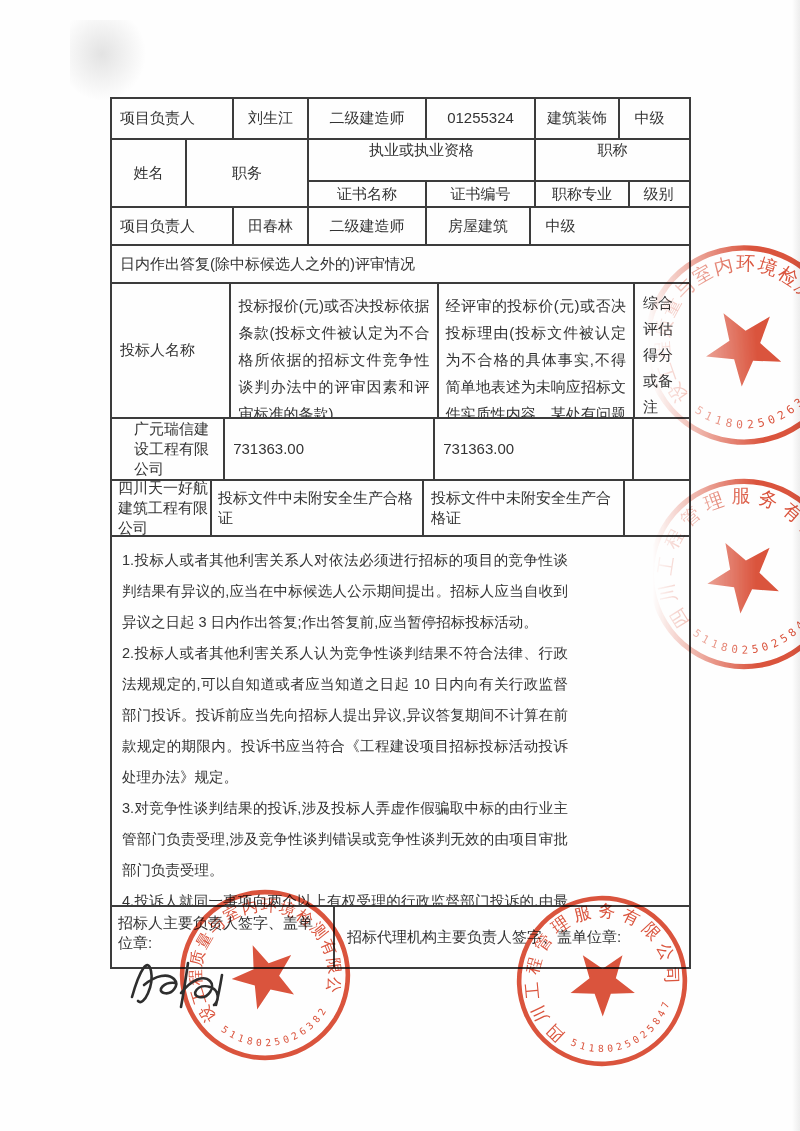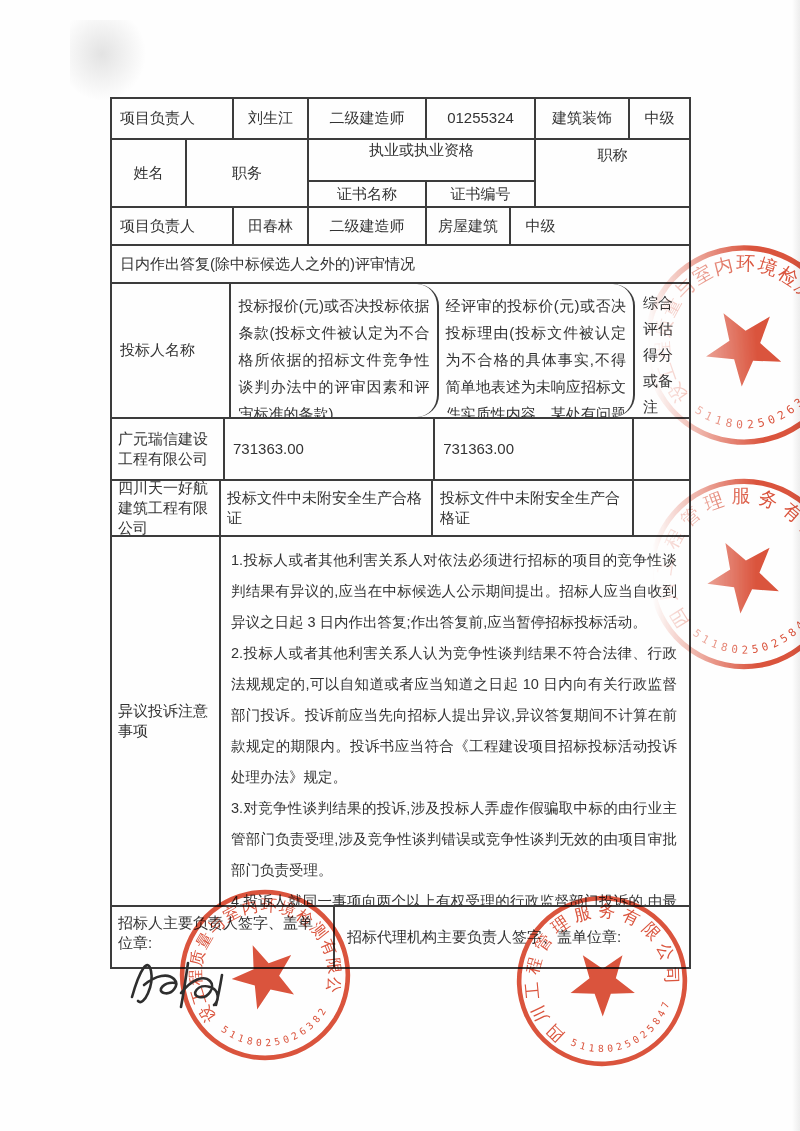--- a/index.html
+++ b/index.html
@@ -26,21 +26,21 @@
      padding:8px 8px;overflow:hidden;}
   .last{border-right:none;}
   .ctr{justify-content:center;text-align:center;}
   .top{align-items:flex-start;}
   .col{box-sizing:border-box;border-right:2px solid var(--line);display:flex;flex-direction:column;gap:20px;}
   .sub{display:flex;box-sizing:border-box;border-top:2px solid var(--line);flex:1;}
   .subc{box-sizing:border-box;border-right:2px solid var(--line);display:flex;align-items:center;
      justify-content:center;text-align:right;padding:2px 4px;}
   .subc.last{border-right:none;}
   .hcell{display:flex;align-items:center;justify-content:center;text-align:center;}
-  .just{text-align:justify;border-radius:22px;}
+  .just{text-align:justify;}
   .para p{margin:0;line-height:31px;font-size:14.5px;text-align:justify;}
   .notice-body{display:block;padding:8px 12px 4px 10px;}
   .score-cell{line-height:26px;padding:6px 8px;align-items:flex-start;}
 
   
   .stamp{position:absolute;mix-blend-mode:multiply;opacity:.92;}
   .ring{fill:none;stroke:var(--red);stroke-width:5.5px;}
   .star{fill:var(--red);}
   .arc{font-size:19px;fill:var(--red);letter-spacing:2px;font-family:"Liberation Sans",sans-serif;}
   .arc-wide{font-size:20px;fill:var(--red);letter-spacing:7px;font-family:"Liberation Sans",sans-serif;}
@@ -59,75 +59,78 @@
   <div class="smudge-tl"></div>
   <div class="edge-right"></div>
 
   <div class="sheet">
 
     <div class="row" style="height:39px">
       <div class="c" style="width:122px">项目负责人</div>
       <div class="c ctr" style="width:75px">刘生江</div>
       <div class="c ctr" style="width:118px">二级建造师</div>
       <div class="c ctr" style="width:109px">01255324</div>
-      <div class="c ctr" style="width:94px">建筑装饰</div>
+      <div class="c ctr" style="width:84px">建筑装饰</div>
       <div class="c ctr last" style="width:59px">中级</div>
     </div>
 
 
     <div class="row" style="height:68px">
       <div class="c ctr" style="width:75px">姓名</div>
       <div class="c ctr" style="width:122px">职务</div>
       <div class="col" style="width:227px">
         <div class="hcell" style="height:31px">执业或执业资格</div>
         <div class="sub">
           <div class="subc" style="width:118px">证书名称</div>
           <div class="subc last" style="width:107px">证书编号</div>
         </div>
       </div>
       <div class="col last" style="width:153px;border-right:none">
         <div class="hcell" style="height:31px">职称</div>
+        <div class="sub">
+          <div class="subc" style="width:94px">职称专业</div>
+          <div class="subc last" style="width:57px">级别</div>
+        </div>
       </div>
     </div>
 
     <div class="row" style="height:38px">
       <div class="c" style="width:122px">项目负责人</div>
       <div class="c ctr" style="width:75px">田春林</div>
       <div class="c ctr" style="width:118px">二级建造师</div>
-      <div class="c ctr" style="width:84px">房屋建筑</div>
+      <div class="c ctr" style="width:104px">房屋建筑</div>
       <div class="c ctr last" style="width:59px">中级</div>
     </div>
 
     <div class="row" style="height:38px">
       <div class="c last" style="width:577px">日内作出答复(除中标候选人之外的)评审情况</div>
     </div>
 
     <div class="row" style="height:135px">
       <div class="c" style="width:122px">投标人名称</div>
       <div class="c top just" style="width:212px;padding:8px 7px;line-height:27px">投标报价(元)或否决投标依据条款(投标文件被认定为不合格所依据的招标文件竞争性谈判办法中的评审因素和评审标准的条款)</div>
       <div class="c top just" style="width:201px;padding:8px 7px;line-height:27px">经评审的投标价(元)或否决投标理由(投标文件被认定为不合格的具体事实,不得简单地表述为未响应招标文件实质性内容、某处有问题等)</div>
       <div class="c top last score-cell" style="width:55px">综合评估得分或备注</div>
     </div>
 
     <div class="row" style="height:62px">
-      <div class="c" style="width:114px;padding:4px 4px 4px 6px">广元瑞信建设工程有限公司</div>
+      <div class="c" style="width:114px;padding:4px 4px 4px 22px">广元瑞信建设工程有限公司</div>
       <div class="c" style="width:212px">731363.00</div>
       <div class="c" style="width:201px">731363.00</div>
       <div class="c last" style="width:55px"></div>
     </div>
 
     <div class="row" style="height:56px">
-      <div class="c" style="width:109px;padding:4px 2px 4px 6px">四川天一好航建筑工程有限公司</div>
+      <div class="c" style="width:100px;padding:4px 2px 4px 6px">四川天一好航建筑工程有限公司</div>
       <div class="c" style="width:212px;padding:4px 6px">投标文件中未附安全生产合格证</div>
       <div class="c" style="width:201px;padding:4px 7px">投标文件中未附安全生产合格证</div>
       <div class="c last" style="width:55px"></div>
     </div>
 
     <div class="row" style="height:370px">
-      <div class="c" style="width:109px;padding:4px 4px 4px 6px">异议投诉注意事项</div>
       <div class="c last notice-body para" style="width:468px">
         <p>1.投标人或者其他利害关系人对依法必须进行招标的项目的竞争性谈判结果有异议的,应当在中标候选人公示期间提出。招标人应当自收到异议之日起 3 日内作出答复;作出答复前,应当暂停招标投标活动。</p>
         <p>2.投标人或者其他利害关系人认为竞争性谈判结果不符合法律、行政法规规定的,可以自知道或者应当知道之日起 10 日内向有关行政监督部门投诉。投诉前应当先向招标人提出异议,异议答复期间不计算在前款规定的期限内。投诉书应当符合《工程建设项目招标投标活动投诉处理办法》规定。</p>
         <p>3.对竞争性谈判结果的投诉,涉及投标人弄虚作假骗取中标的由行业主管部门负责受理,涉及竞争性谈判错误或竞争性谈判无效的由项目审批部门负责受理。</p>
         <p>4.投诉人就同一事项向两个以上有权受理的行政监督部门投诉的,由最先收到投诉的行政监督部门负责处理。</p>
 
       </div>
     </div>
 
     <div class="row" style="height:62px">

